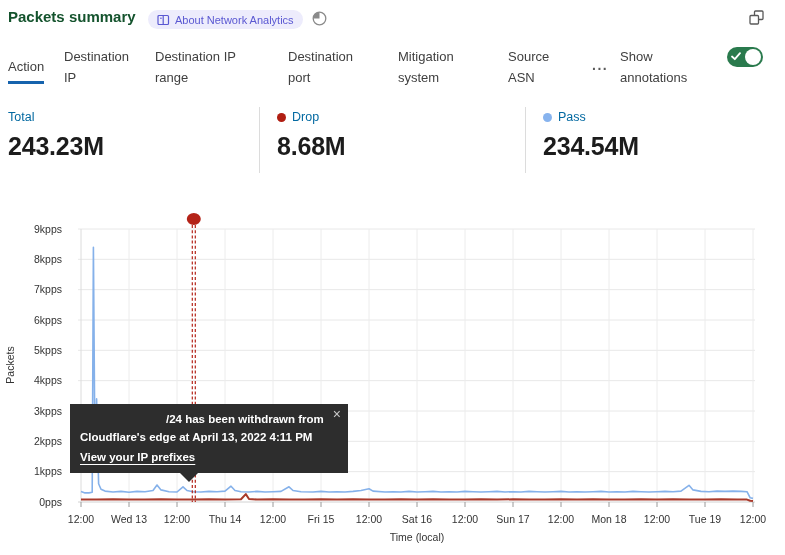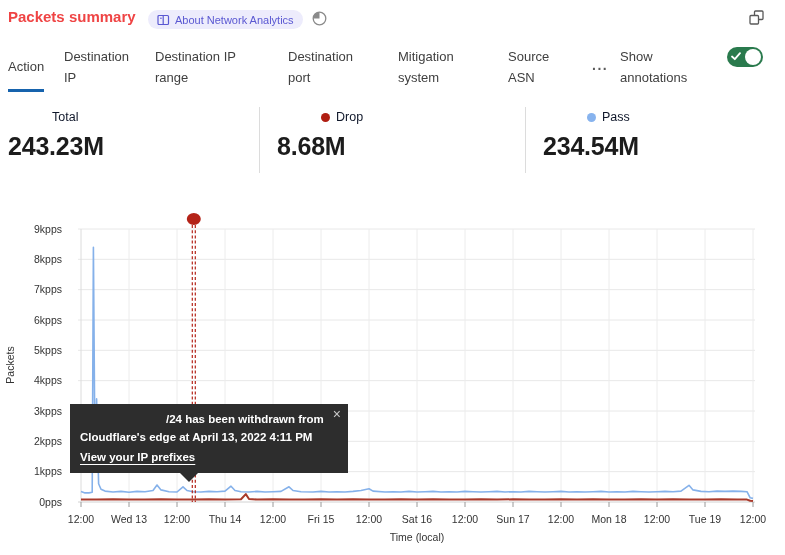--- a/index.html
+++ b/index.html
@@ -1,46 +1,46 @@
 <!DOCTYPE html>
 <html><head>
 <meta charset="utf-8">
 <style>
   html,body{margin:0;padding:0;background:#fff;}
   *{box-sizing:border-box;}
   body{font-family:"Liberation Sans",sans-serif;-webkit-font-smoothing:antialiased;}
   #app{position:relative;width:785px;height:555px;background:#fff;overflow:hidden;}
 
   
-  .title{position:absolute;left:8px;top:8px;font-size:15px;font-weight:700;color:#ef4444;}
+  .title{position:absolute;left:8px;top:8px;font-size:15px;font-weight:700;color:#14532d;}
   .badge{position:absolute;left:148px;top:10px;height:19px;display:flex;align-items:center;gap:5px;
          background:#edecfc;border-radius:10px;padding:0 9px;cursor:pointer;}
   .badge span{font-size:11px;color:#5a58d2;}
   .hdr-icon{position:absolute;width:17px;height:17px;cursor:pointer;}
   .timer-icon{left:311px;top:10px;}
   .expand-icon{left:748px;top:9px;}
 
   
   .tab{position:absolute;font-size:13px;line-height:21px;color:#404040;cursor:pointer;}
   .tab.two{top:46px;}
-  .tab-action{left:8px;top:56px;padding-bottom:12px;border-bottom:3px solid #1663ad;}
+  .tab-action{left:8px;top:56px;padding-bottom:4px;border-bottom:3px solid #1663ad;}
   .tab-dip{left:64px;width:78px;}
   .tab-diprange{left:155px;width:98px;}
   .tab-dport{left:288px;width:86px;}
   .tab-msys{left:398px;width:82px;}
   .tab-sasn{left:508px;width:58px;}
   .more-tabs{position:absolute;left:592px;top:57px;font-size:14px;font-weight:700;letter-spacing:1.5px;color:#595959;cursor:pointer;}
   .show-ann{position:absolute;left:620px;top:46px;width:84px;font-size:13px;line-height:21px;color:#404040;}
   .toggle{position:absolute;left:727px;top:47px;width:36px;height:20px;border-radius:10px;background:#2a7a4d;cursor:pointer;}
   .toggle .knob{position:absolute;right:2px;top:2px;width:16px;height:16px;border-radius:50%;background:#fff;}
   .toggle svg{position:absolute;left:4px;top:5px;}
 
   
   .stat{position:absolute;top:110px;}
-  .stat .lab{display:flex;align-items:center;gap:6px;font-size:12.5px;color:#0f172a;margin-left:44px;}
+  .stat .lab{display:flex;align-items:center;gap:6px;font-size:12.5px;color:#0369a1;}
   .dot{width:9px;height:9px;border-radius:50%;}
   .stat .val{margin-top:8px;font-size:25px;font-weight:700;color:#1c1c1c;letter-spacing:-0.2px;}
   .stat-total{left:8px;}
   .stat-drop{left:277px;}
   .stat-pass{left:543px;}
   .vdiv{position:absolute;top:107px;width:1px;height:66px;background:#dcdcdc;}
   .vdiv1{left:259px;} .vdiv2{left:525px;}
 
   
   #chart{position:absolute;left:0;top:210px;}

